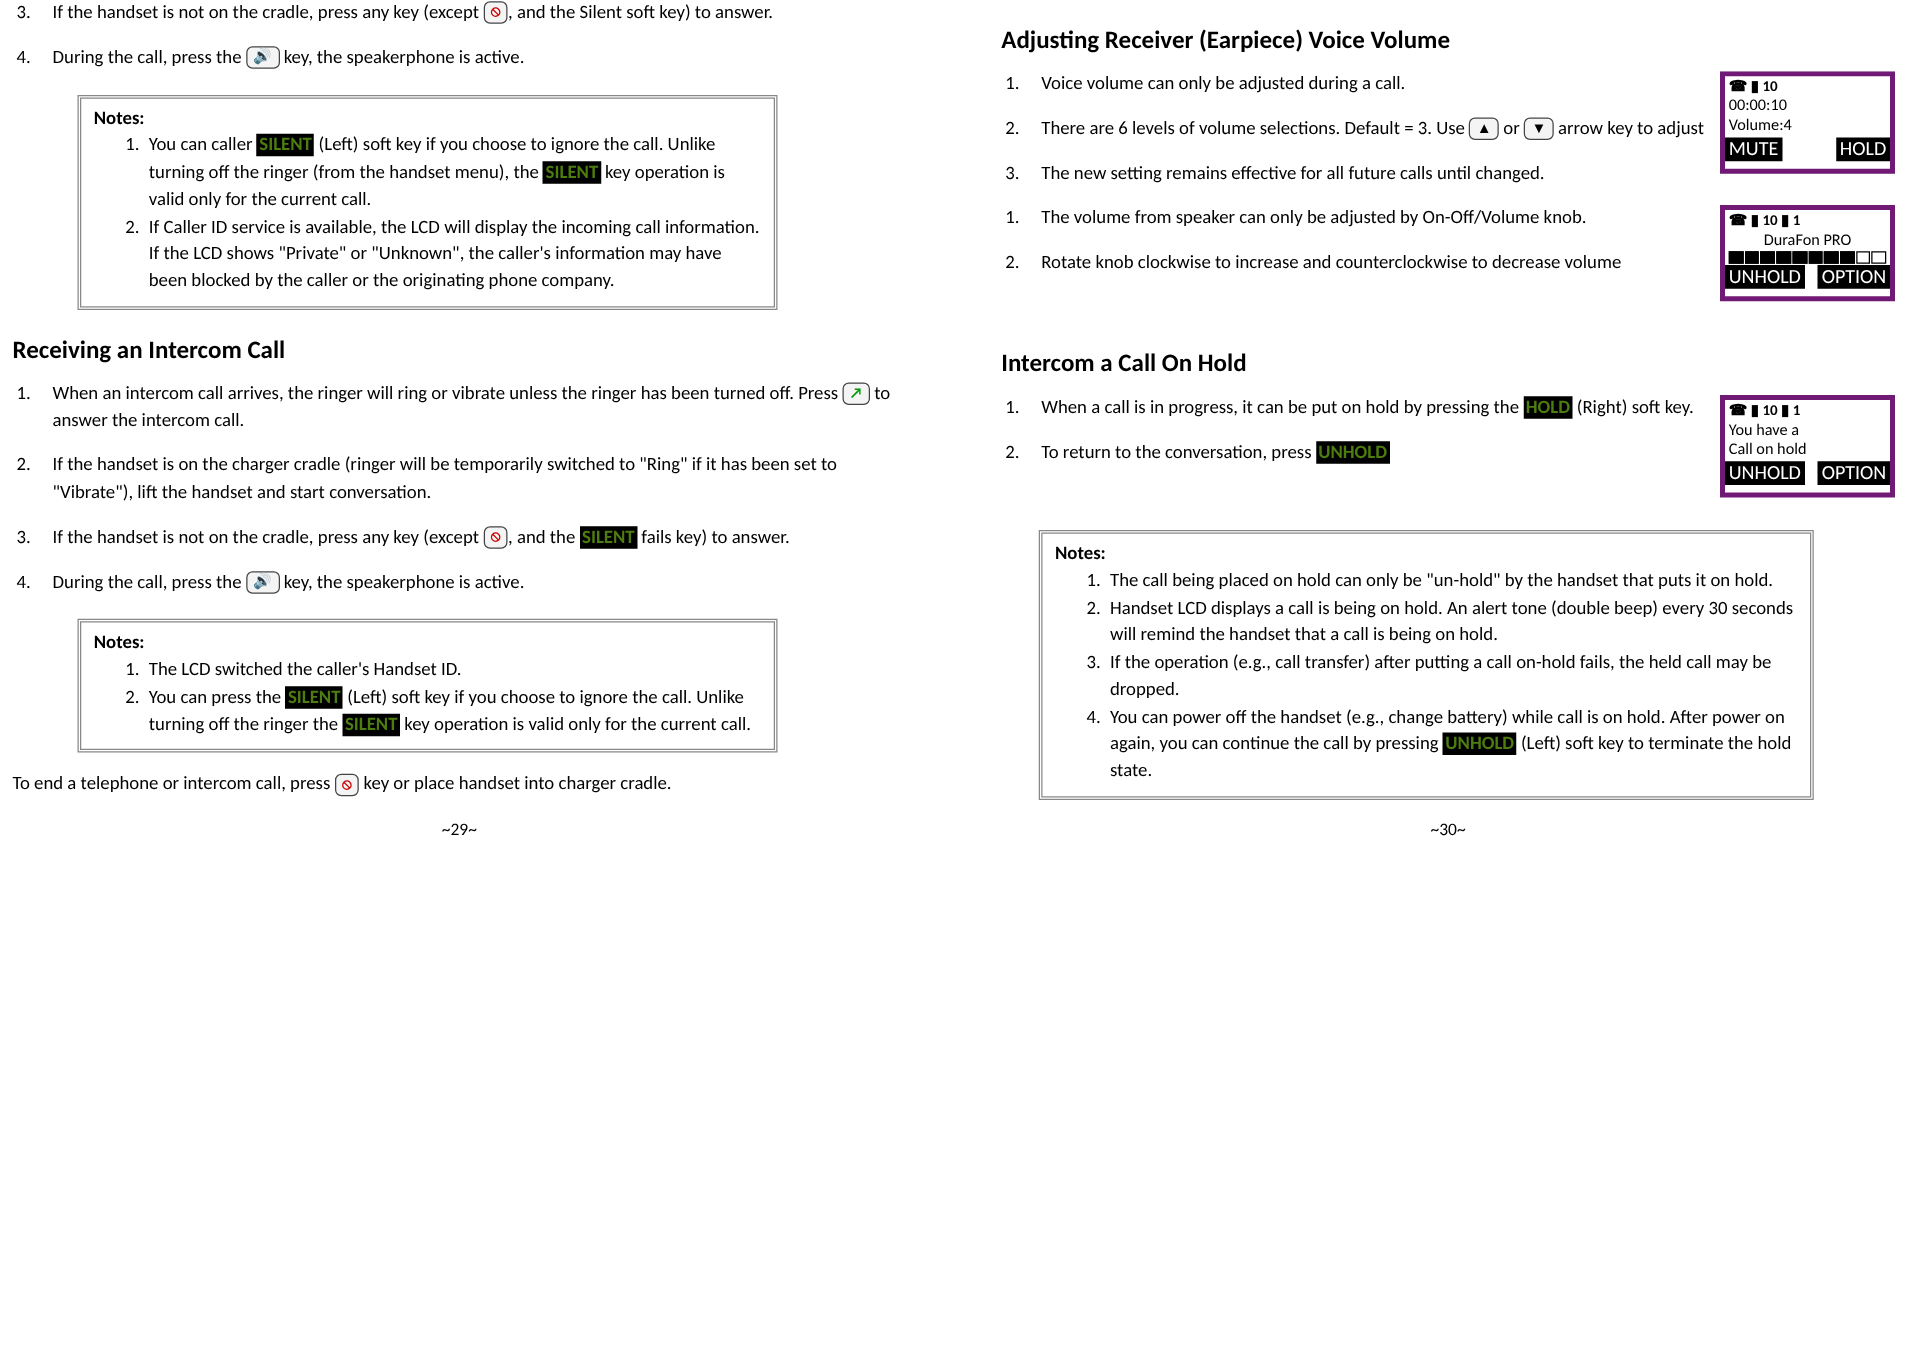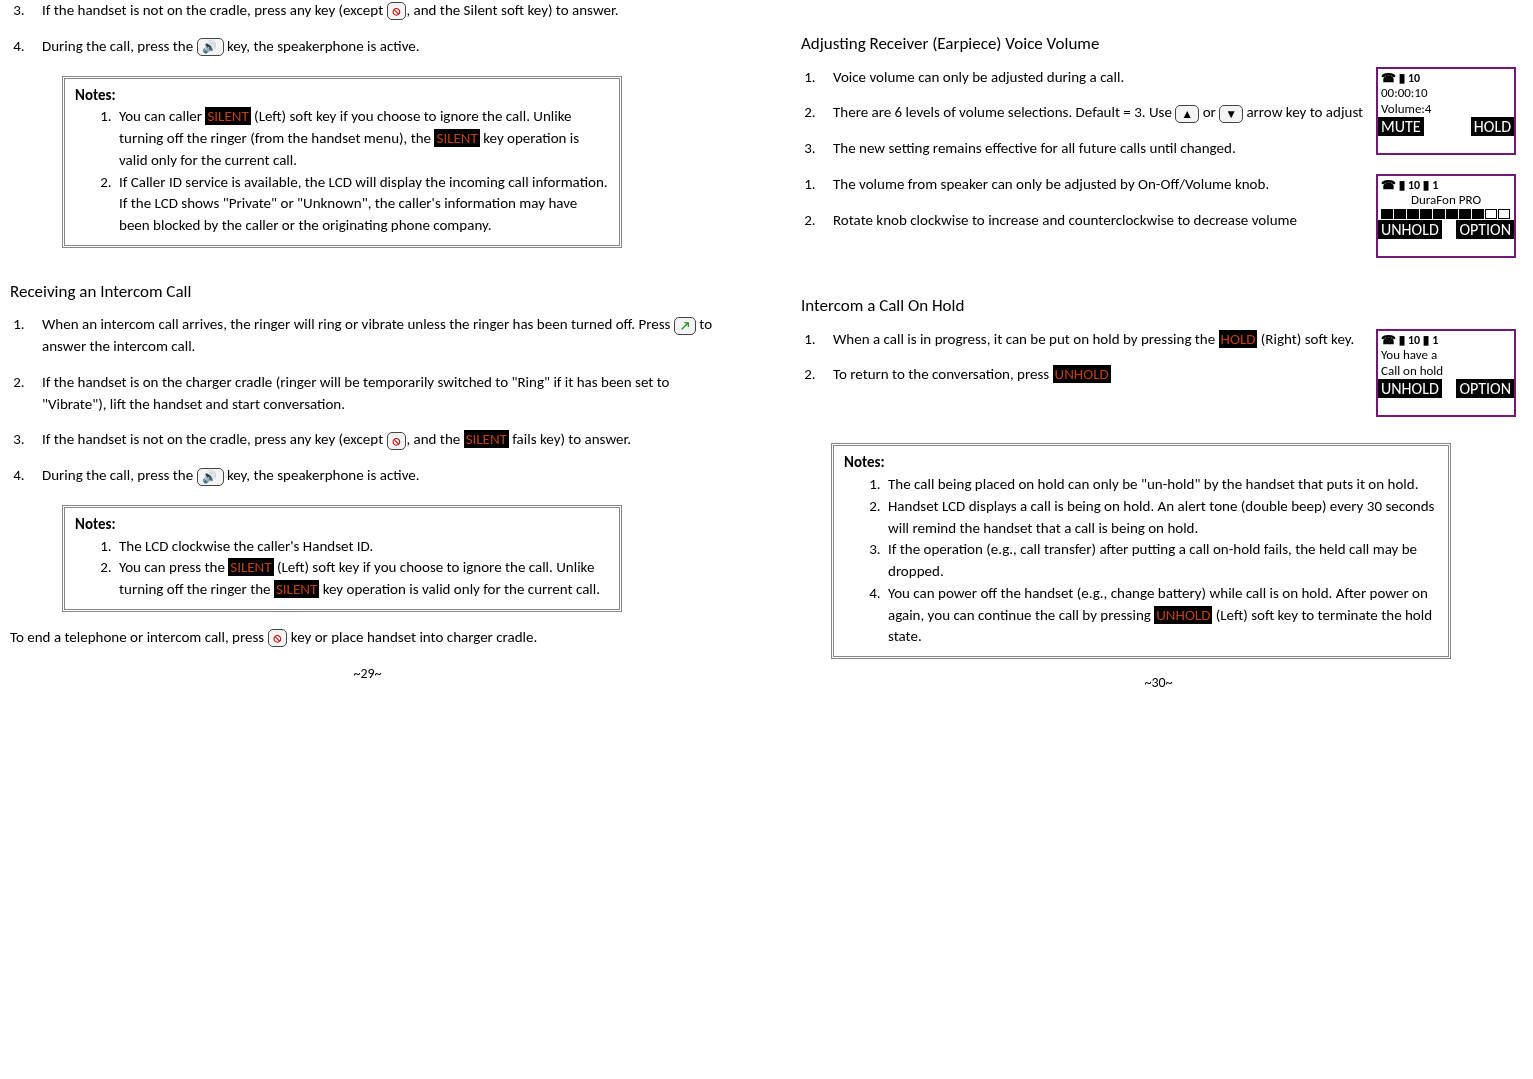--- a/index.html
+++ b/index.html
@@ -16,23 +16,23 @@
   .page-container {
     display: flex;
     gap: 56px;
     padding: 0 0 20px 0;
   }
   .col {
     width: 735px;
     padding: 0 10px;
   }
   h2 {
-    font-size: 17px;
-    font-weight: normal;
-    margin: 32px 0 10px 0;
+    font-size: 20px;
+    font-weight: bold;
+    margin: 18px 0 10px 0;
   }
   ol.main {
     list-style: decimal;
     padding-left: 18px;
     margin: 0;
   }
   ol.main > li {
     padding-left: 14px;
     margin-bottom: 14px;
   }
@@ -51,46 +51,47 @@
   }
   .notes-box ol {
     margin: 0;
     padding-left: 40px;
   }
   .notes-box ol li {
     padding-left: 4px;
   }
   .blackkey {
     background: #000;
-    color: #c2410c;
+    color: #4d7c0f;
     padding: 0 2px;
+    font-weight: bold;
   }
   .keyicon {
     display: inline-block;
     border: 1.5px solid #444;
     border-radius: 5px;
     padding: 0 5px;
     font-size: 12px;
     line-height: 16px;
     vertical-align: middle;
     background: #f4f4f4;
   }
   .keyicon.red { color:#c00; font-weight:bold; }
   .keyicon.green { color:#090; font-weight:bold; }
   .pagefoot {
     text-align: center;
     font-size: 14px;
     margin-top: 8px;
   }
   .lcd {
-    border: 2px solid #701a75;
+    border: 4px solid #701a75;
     width: 140px;
     font-size: 13px;
     line-height: 1.2;
-    padding: 2px 3px 17px 3px;
+    padding: 2px 3px 6px 3px;
     float: right;
     margin-left: 8px;
     margin-bottom: 8px;
     background:#fff;
   }
   .lcd .toprow { font-size:12px; }
   .lcd .sig { font-weight:bold; }
   .lcd .bar {
     display:flex; gap:1px; margin:1px 0;
   }
@@ -143,21 +144,21 @@
       <li>If the handset is on the charger cradle (ringer will be temporarily switched to "Ring" if it has been set to "Vibrate"), lift the handset and start conversation.</li>
       <li>
         <span>If the handset is not on the cradle, press any key (except </span><span class="keyicon red">⦸</span><span>, and the </span><span class="blackkey">SILENT</span><span> fails key) to answer.</span>
       </li>
       <li>
         <span>During the call, press the </span><span class="keyicon">🔊</span><span> key, the speakerphone is active.</span>
 
         <div class="notes-box">
           <div class="notes-title">Notes:</div>
           <ol>
-            <li>The LCD clockwise the caller's Handset ID.</li>
+            <li>The LCD switched the caller's Handset ID.</li>
             <li>
               <span>You can press the </span><span class="blackkey">SILENT</span><span> (Left) soft key if you choose to ignore the call.  Unlike turning off the ringer the </span><span class="blackkey">SILENT</span><span> key operation is valid only for the current call.</span>
             </li>
           </ol>
         </div>
       </li>
     </ol>
 
     <p>
       <span>To end a telephone or intercom call, press </span><span class="keyicon red">⦸</span><span> key or place handset into charger cradle.</span>

